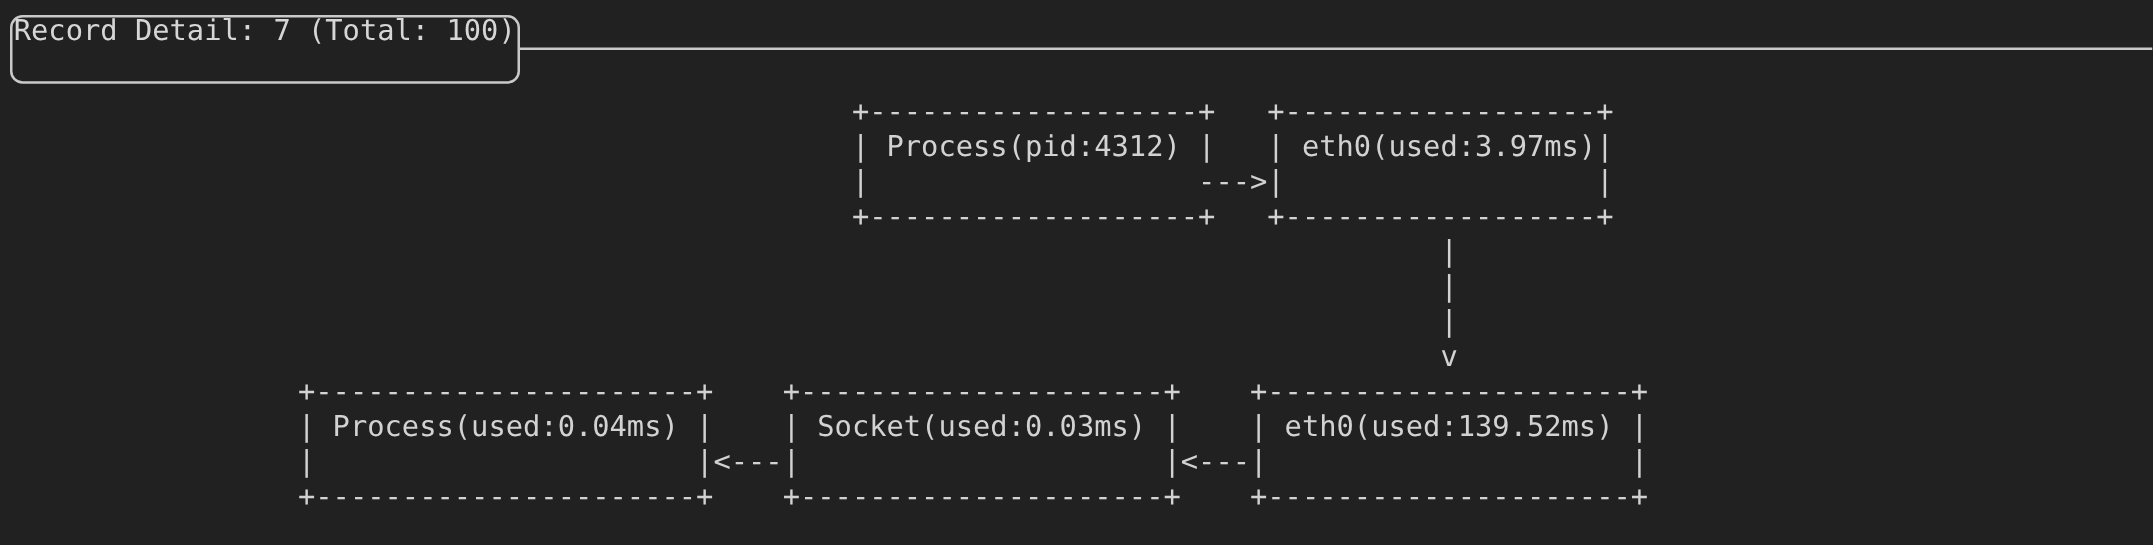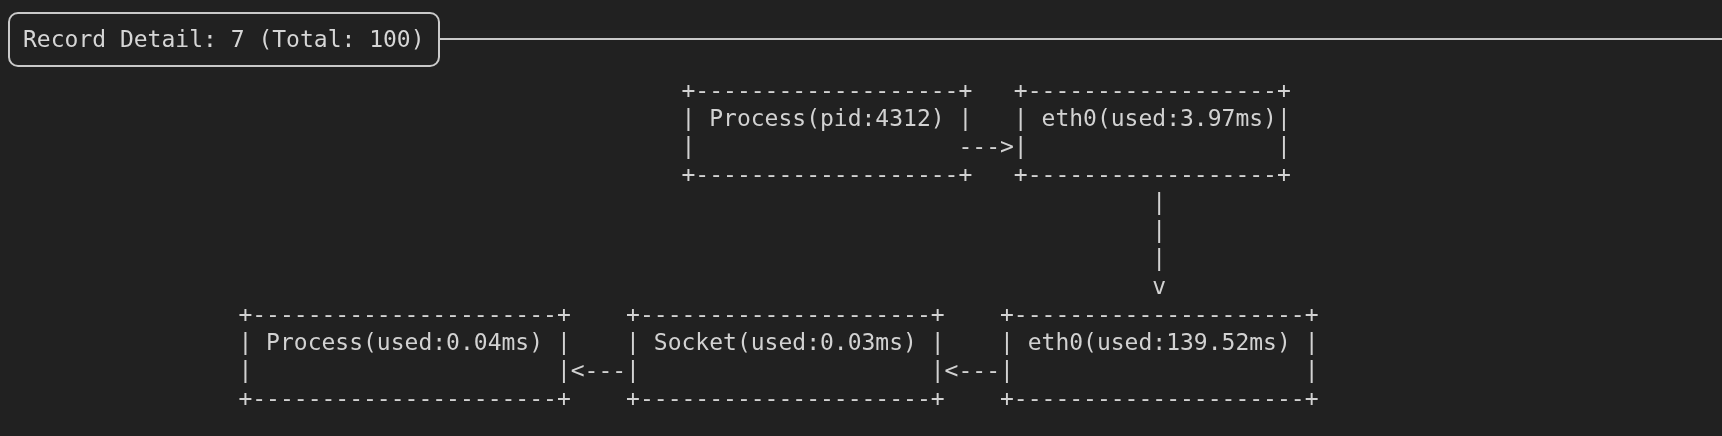--- a/index.html
+++ b/index.html
@@ -18,23 +18,23 @@
     background: #212121;
   }
   .tab {
     position: absolute;
     left: 8px;
     top: 12px;
     height: 55px;
     box-sizing: border-box;
     border: 2px solid #c9c9c9;
     border-radius: 10px;
-    padding: 0 13px;
+    padding: 0 1px;
     display: flex;
-    align-items: center;
+    align-items: flex-start;
     background: #212121;
     z-index: 2;
   }
   .tab-title {
     color: #d6d6d6;
     font-size: 23px;
     line-height: 1;
     white-space: pre;
   }
   .header-rule {

